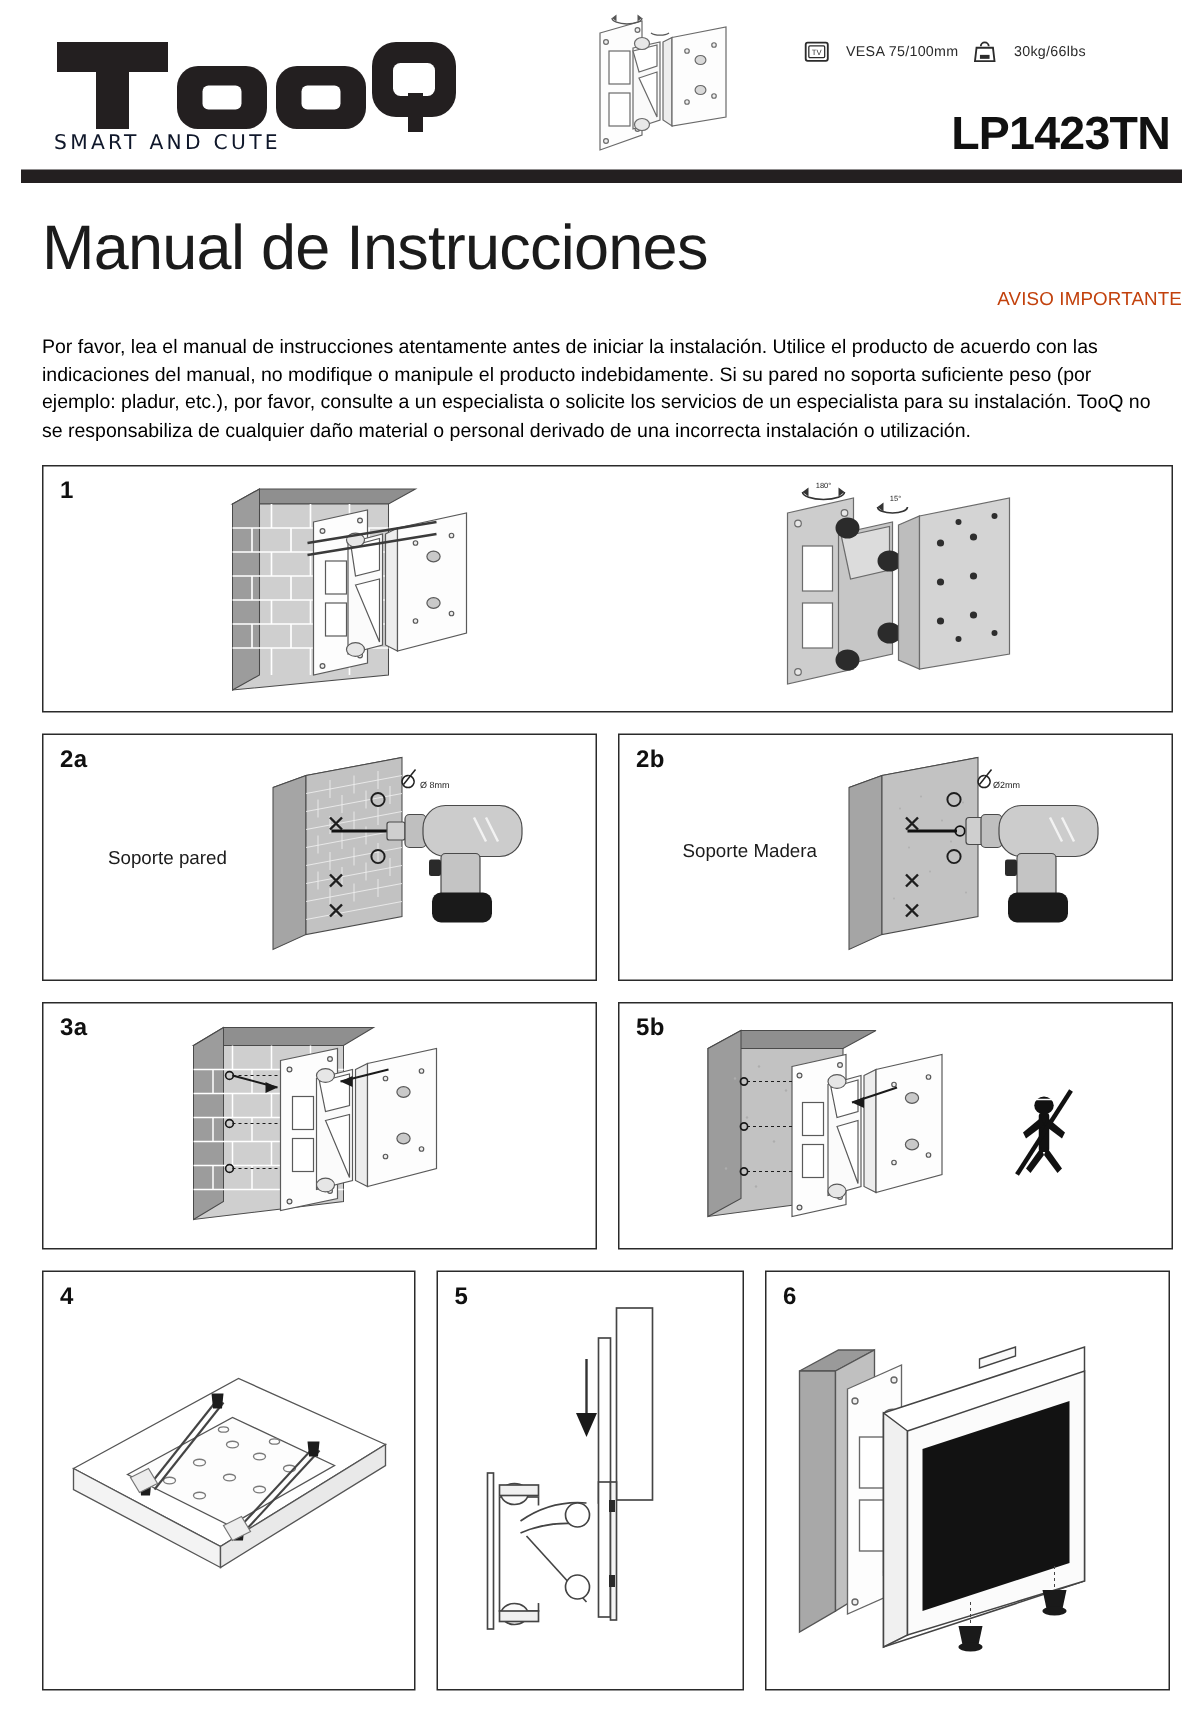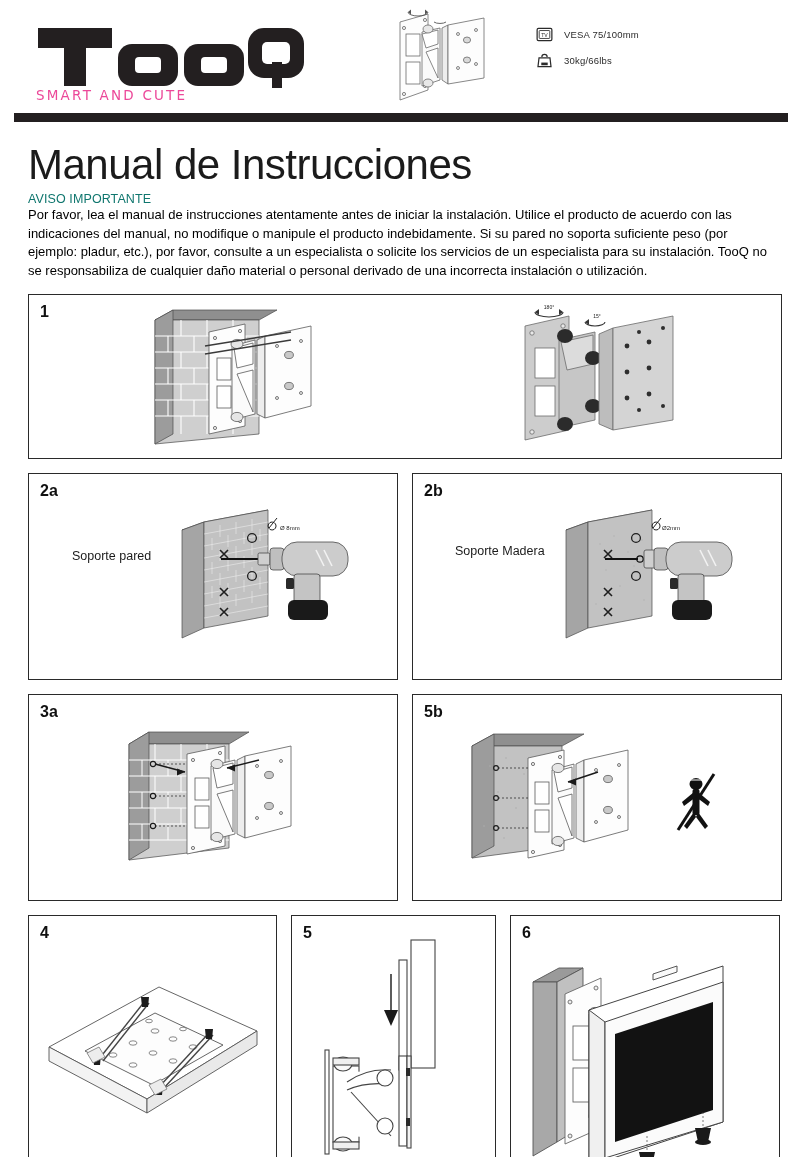--- a/index.html
+++ b/index.html
@@ -44,36 +44,36 @@
     color: #231f20;
     display: block;
     height: 62px;
     position: relative;
   }
   .logo-svg { display: block; }
   .logo-tag {
     font-family: "DejaVu Sans", sans-serif;
     font-size: 13.5px;
     letter-spacing: 2.2px;
-    color: #ec4899;
+    color: #0f172a;
     margin-top: 1px;
     margin-left: 2px;
   }
 
   .product-art {
     width: 120px;
     margin-left: 48px;
     padding-top: 4px;
   }
 
   .specs {
     margin-left: 34px;
     padding-top: 26px;
     display: flex;
-    flex-direction: column;
+    flex-direction: row;
     gap: 9px;
     text-align: right;
   }
   .spec-row {
     display: flex;
     align-items: center;
     gap: 11px;
   }
   .spec-icon {
     width: 17px;
@@ -108,23 +108,24 @@
     font-size: 42px;
     font-weight: normal;
     letter-spacing: -0.5px;
     color: #1b1b1b;
     margin: 20px 0 4px 14px;
     line-height: 46px;
   }
 
   .notice-head {
     font-size: 12.5px;
-    margin: 2px 0 0 14px;
-    color: #0f766e;
+    margin: 2px 0 16px 14px;
+    color: #c2410c;
     letter-spacing: 0.1px;
+    text-align: right;
   }
   .notice-body {
     font-size: 13px;
     line-height: 18.5px;
     margin: 0 18px 0 14px;
     color: #000000;
     text-align: left;
   }
 
   
@@ -138,21 +139,21 @@
     display: flex;
     gap: 14px;
   }
   .panel {
     border: 1.4px solid #2a2a2a;
     background: #ffffff;
     position: relative;
     box-sizing: border-box;
   }
   .panel.full { width: 100%; height: 165px; }
-  .panel.half { width: 50%; height: 207px; }
+  .panel.half { width: 50%; height: 165px; }
   .panel.q1 { width: 249px; height: 280px; }
   .panel.q2 { width: 205px; height: 280px; }
   .panel.q3 { width: 270px; height: 280px; }
 
   .step-num {
     position: absolute;
     top: 8px;
     left: 11px;
     font-size: 16px;
     font-weight: bold;
@@ -266,20 +267,21 @@
       <div class="spec-row">
         <svg class="spec-icon" viewBox="0 0 18 18">
           <path d="M6.2 5.2 a2.8 2.8 0 0 1 5.6 0" fill="none" stroke="#2b2b2b" stroke-width="1.3"></path>
           <path d="M3.2 6.2 h11.6 l1.1 9.4 H2.1 Z" fill="none" stroke="#2b2b2b" stroke-width="1.3"></path>
           <rect x="5.6" y="11.2" width="6.8" height="2.8" fill="#2b2b2b"></rect>
         </svg>
         <div class="spec-text">30kg/66lbs</div>
       </div>
     </div>
 
+    <div class="model">LP1423TN</div>
   </div>
 
   <div class="rule"></div>
 
   <h1 class="title">Manual de Instrucciones</h1>
   <div class="notice-head">AVISO IMPORTANTE</div>
   <div class="notice-body">Por favor, lea el manual de instrucciones atentamente antes de iniciar la instalación. Utilice el producto de acuerdo con las indicaciones del manual, no modifique o manipule el producto indebidamente. Si su pared no soporta suficiente peso (por ejemplo: pladur, etc.), por favor, consulte a un especialista o solicite los servicios de un especialista para su instalación. TooQ no se responsabiliza de cualquier daño material o personal derivado de una  incorrecta instalación o utilización.</div>
 
   <div class="steps">
 

